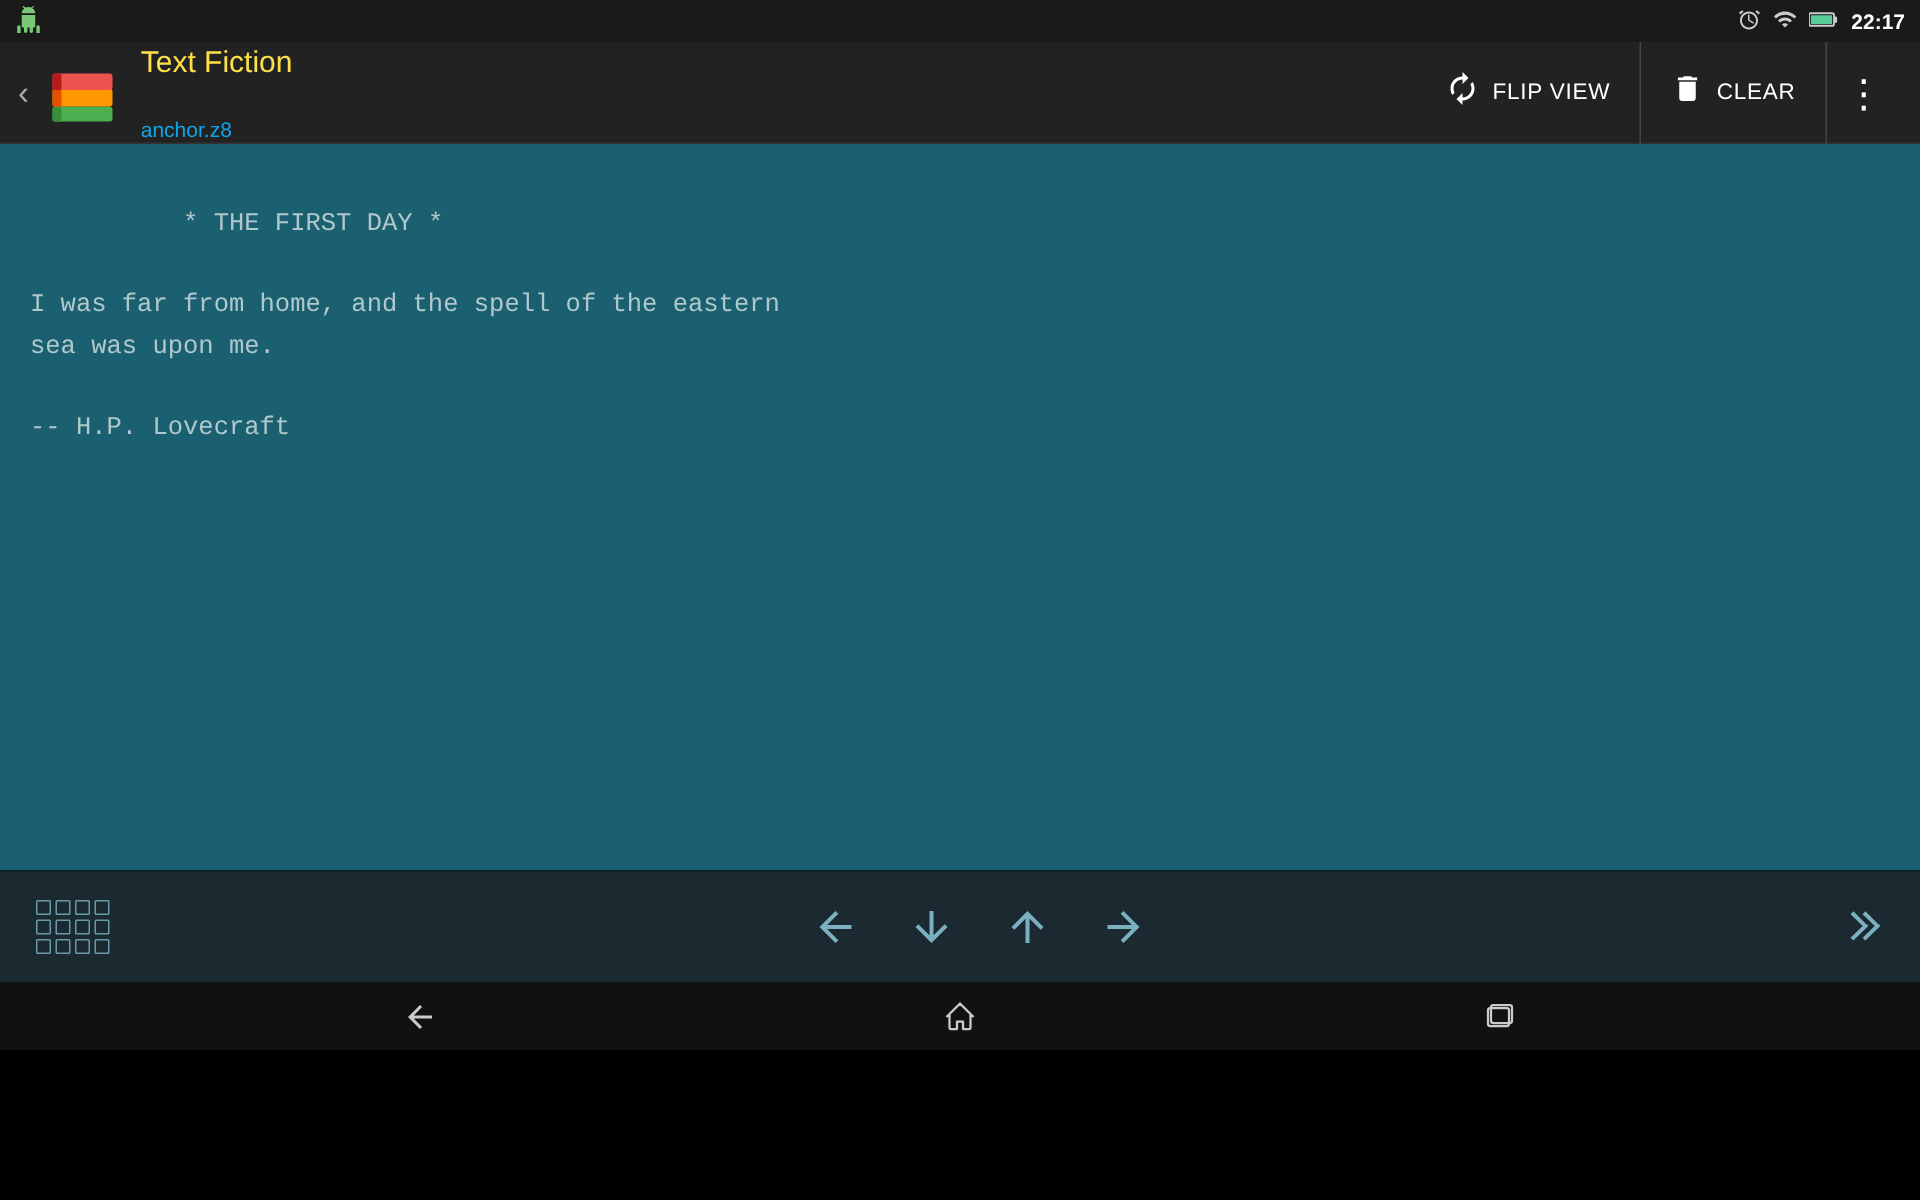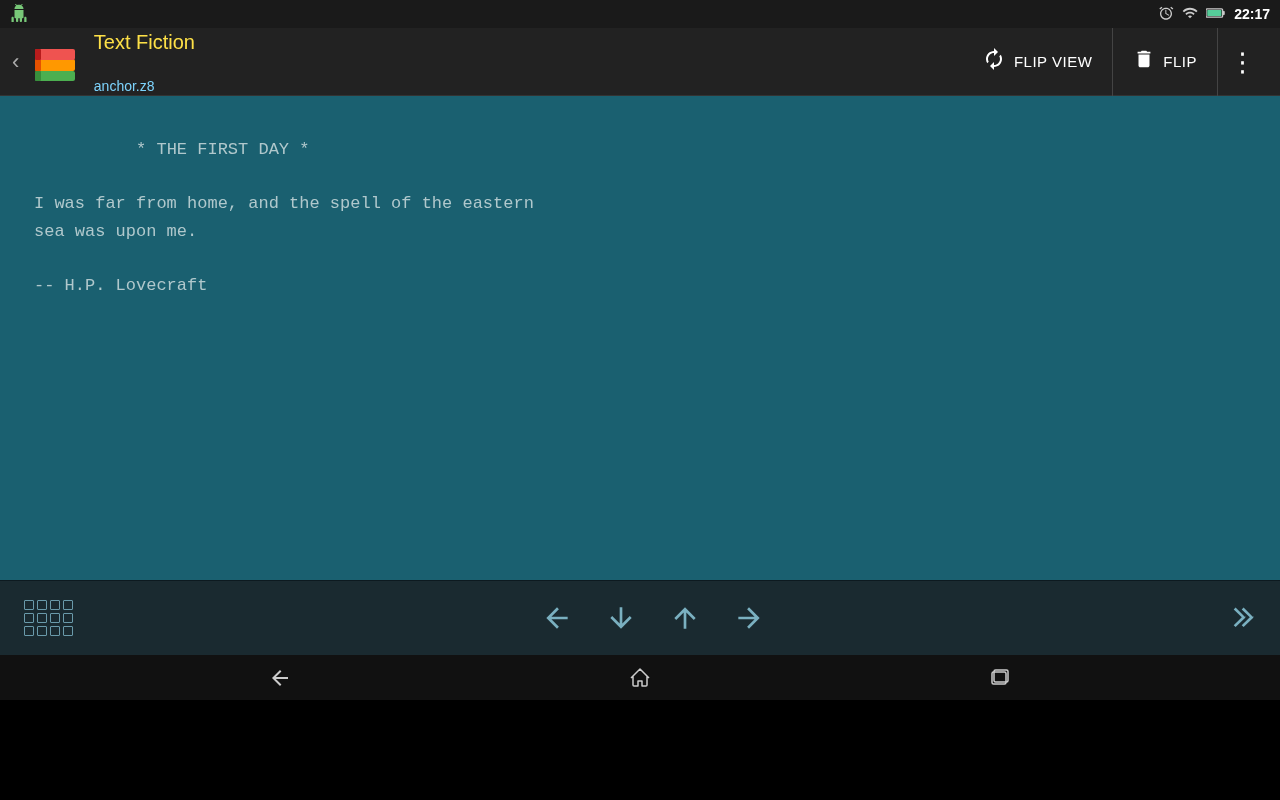--- a/index.html
+++ b/index.html
@@ -60,21 +60,21 @@
     #app-title-group {
       flex: 1;
     }
     #app-title {
       color: #fde047;
       font-size: 20px;
       font-weight: 400;
       line-height: 1.2;
     }
     #app-subtitle {
-      color: #7dd3fc;
+      color: #0ea5e9;
       font-size: 14px;
       margin-top: 24px;
     }
     #app-bar-actions {
       display: flex;
       gap: 0;
     }
     .action-btn {
       display: flex;
       align-items: center;
@@ -106,21 +106,21 @@
       color: #fff;
       font-size: 22px;
       letter-spacing: 1px;
     }
 
     
     #main-content {
       width: 100%;
       height: 484px; 
       background: #1a6070;
-      padding: 40px 20px 20px 34px;
+      padding: 40px 20px 20px 20px;
       overflow: hidden;
     }
     #story-text {
       font-family: 'Courier New', Courier, monospace;
       color: #b0c8cc;
       font-size: 17px;
       line-height: 1.6;
       white-space: pre-wrap;
     }
 
@@ -271,21 +271,21 @@
         </svg>
       </span>
       <span>FLIP VIEW</span>
     </button>
     <button class="action-btn">
       <span class="action-icon">
         <svg width="22" height="22" viewBox="0 0 24 24" fill="#fff">
           <path d="M6 19c0 1.1.9 2 2 2h8c1.1 0 2-.9 2-2V7H6v12zM19 4h-3.5l-1-1h-5l-1 1H5v2h14V4z"></path>
         </svg>
       </span>
-      <span>FLIP</span>
+      <span>CLEAR</span>
     </button>
     <button id="overflow-btn">
       <span style="font-size:26px; color:#fff; letter-spacing:1px; line-height:1;">⋮</span>
     </button>
   </div>
 </div>
 
 <div id="main-content">
   <pre id="story-text">          * THE FIRST DAY *
 

